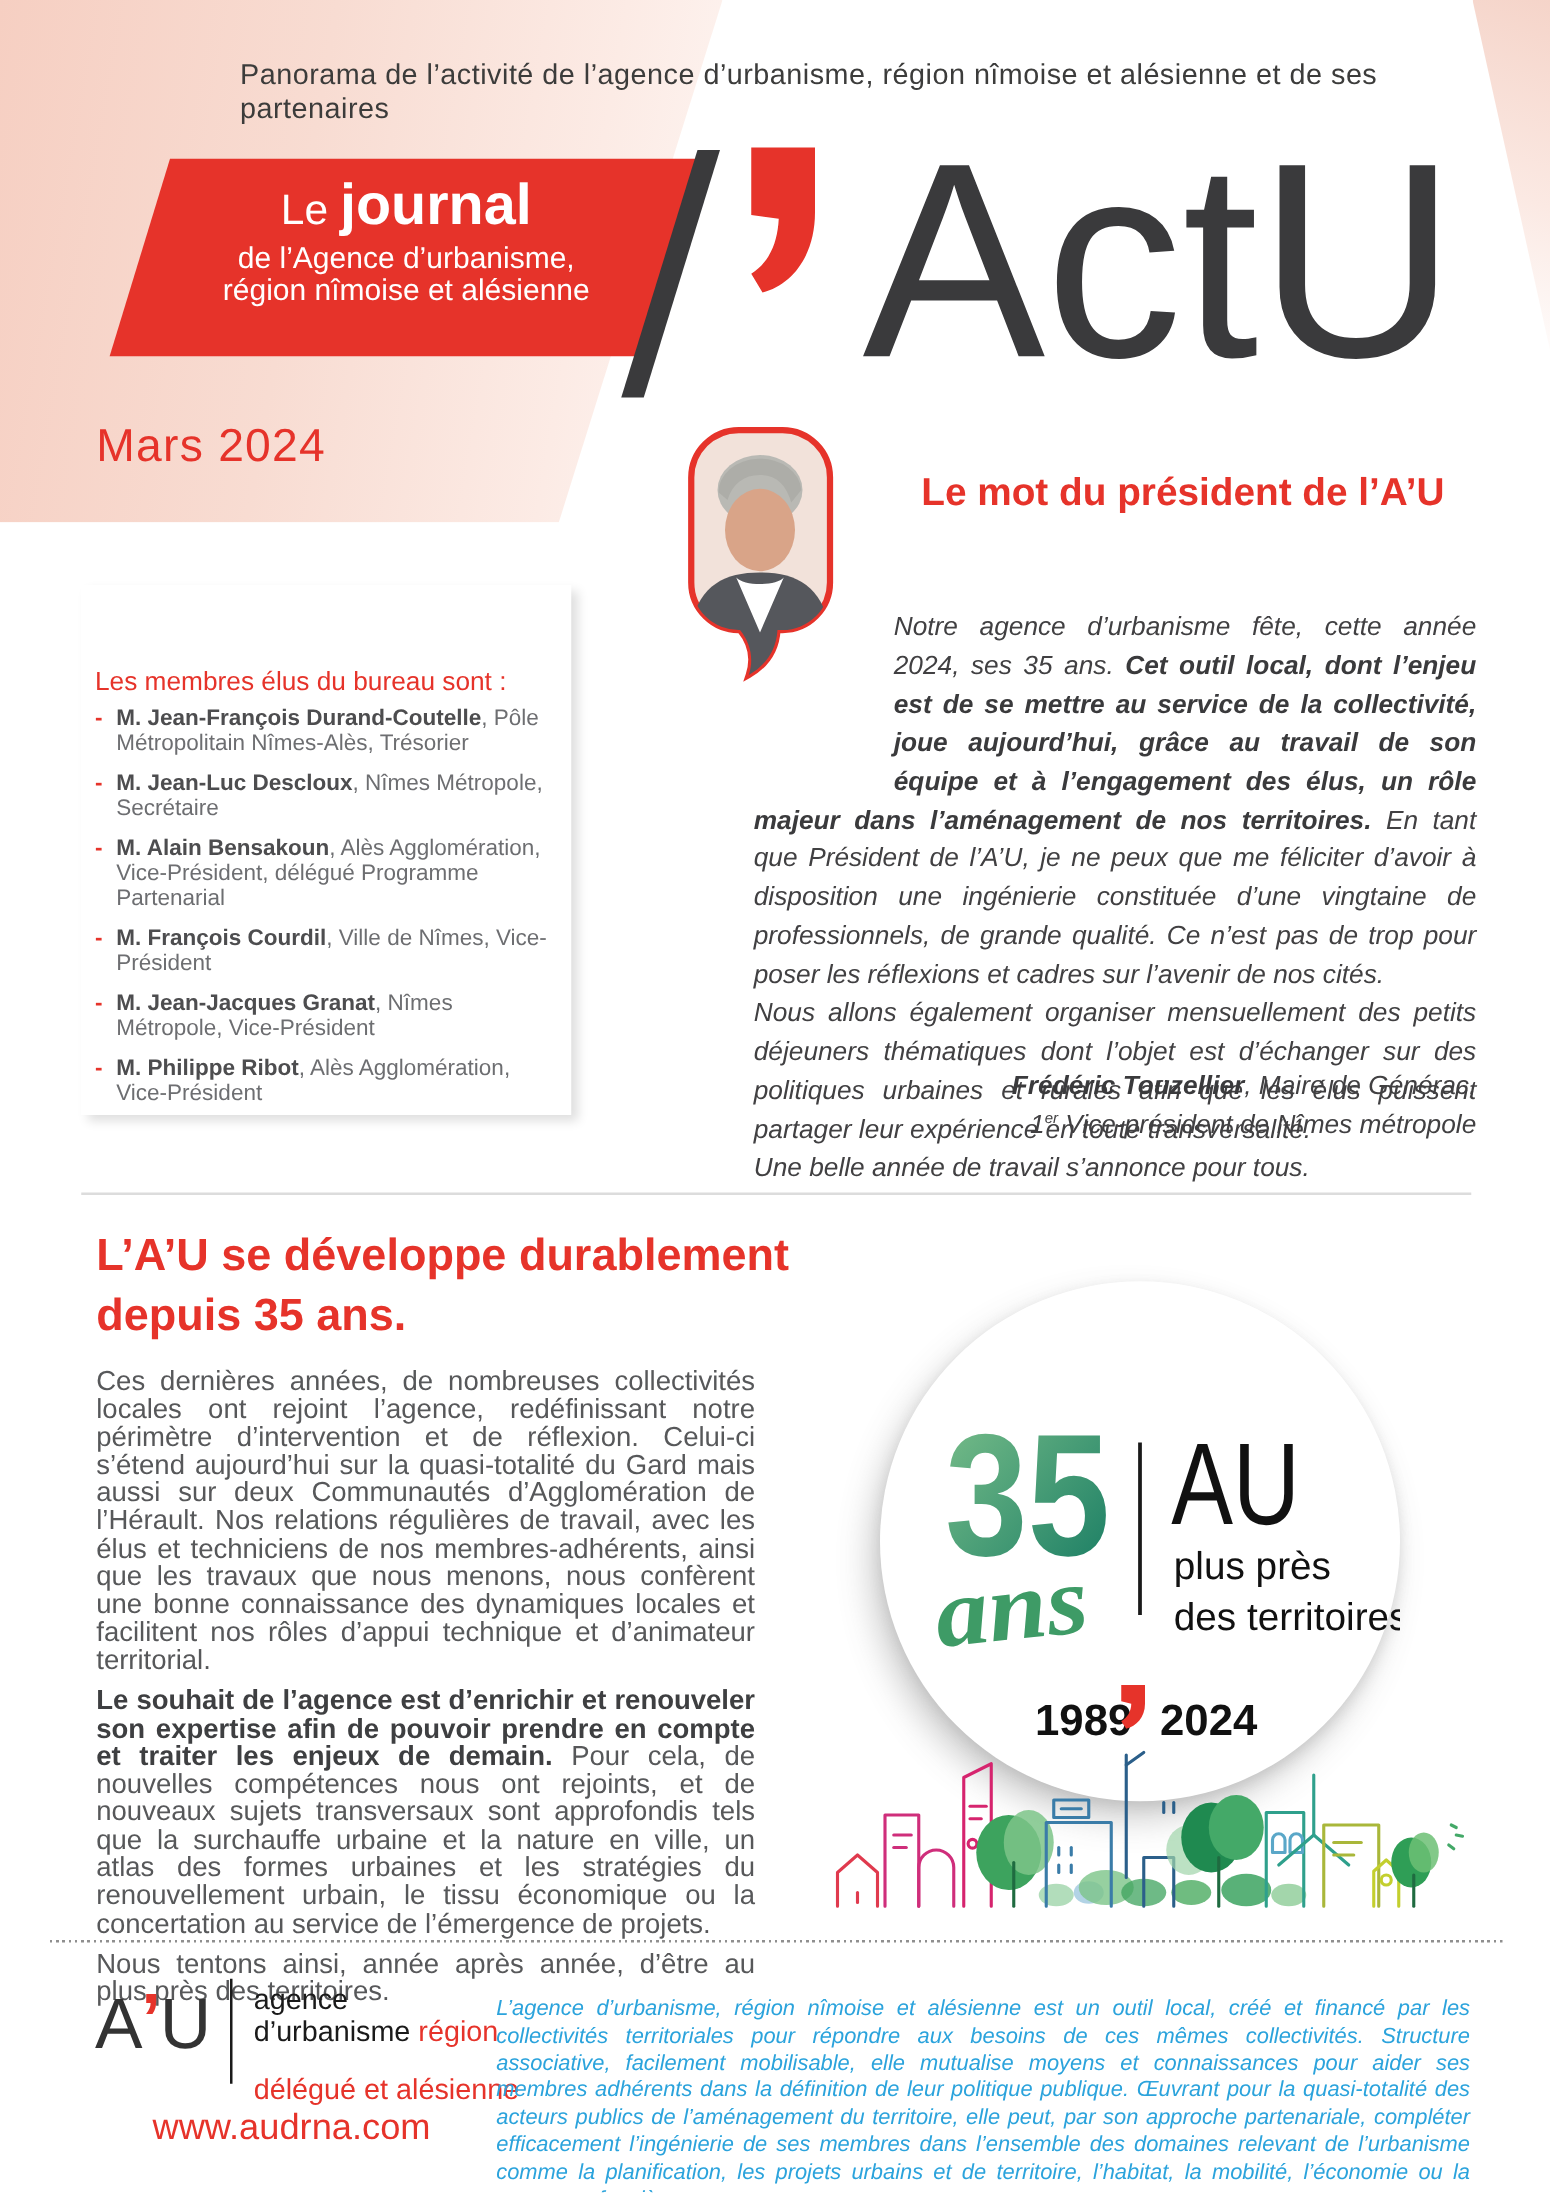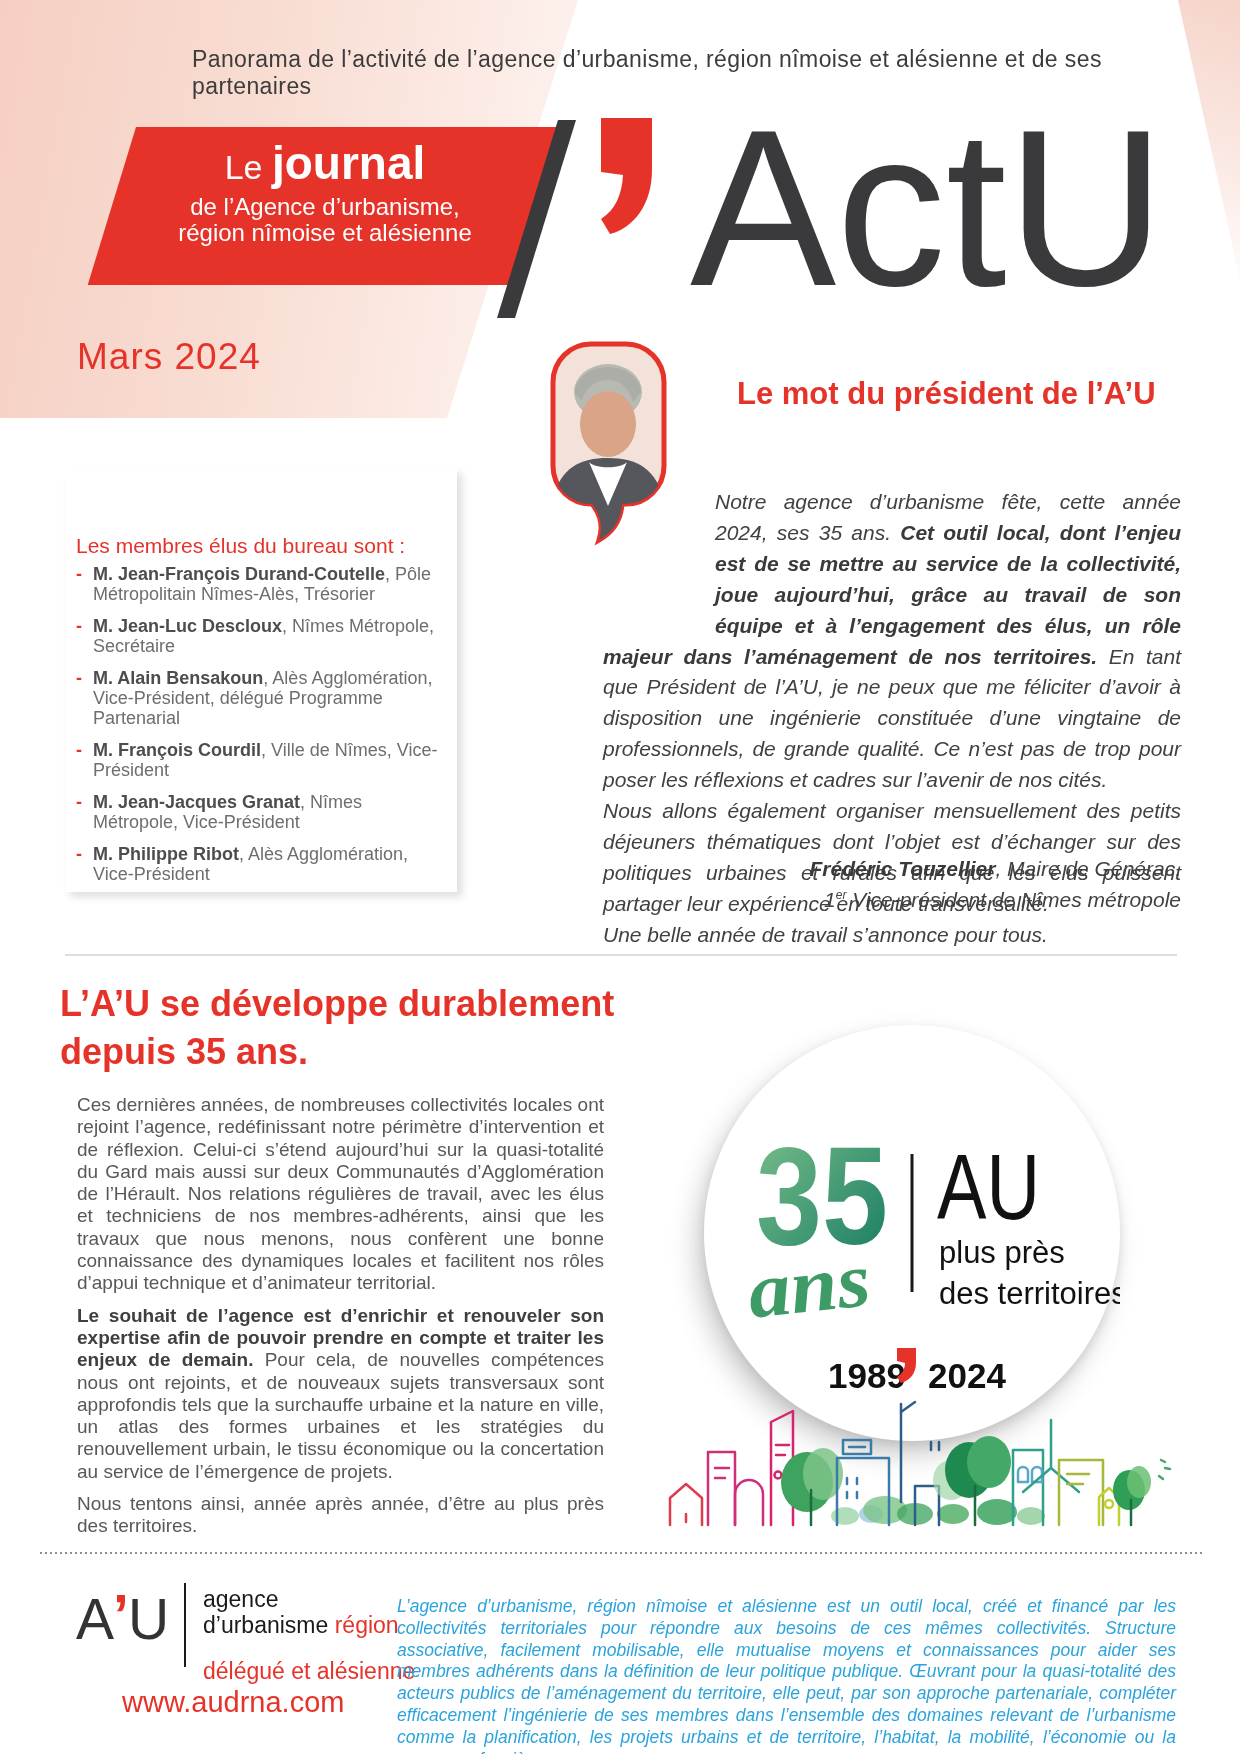--- a/index.html
+++ b/index.html
@@ -48,22 +48,22 @@
   .float-spacer{float:left;width:112px;height:126px;}
   .pres-body b{color:#3a3a3c;}
   .signature{left:700px;top:853px;width:481px;text-align:right;font-size:21px;font-style:italic;
     line-height:31px;color:#414042;}
   .signature b{color:#3a3a3c;}
   .signature sup{font-size:12px;vertical-align:super;line-height:0;}
 
   .divider{left:65px;top:954px;width:1112px;height:2px;background:#dcdcdc;}
 
   
-  .s2-title{left:60px;top:980px;width:560px;font-size:36px;line-height:48px;font-weight:bold;color:#e6332a;}
-  .s2-body{left:77px;top:1094px;width:527px;font-size:19px;line-height:22.3px;
+  .s2-title{left:77px;top:980px;width:560px;font-size:36px;line-height:48px;font-weight:bold;color:#e6332a;}
+  .s2-body{left:77px;top:1094px;width:527px;font-size:22px;line-height:22.3px;
     text-align:justify;color:#57585a;}
   .s2-body p{margin:0;}
   .s2-body .gap{margin-top:10px;}
   .s2-body b{color:#3e3f41;}
 
   .badge-circle{left:704px;top:1025px;width:416px;height:416px;border-radius:50%;background:#fff;
     box-shadow:-8px 14px 26px rgba(90,90,90,.30), 0 4px 10px rgba(120,120,120,.18);}
   .cityscape-svg{left:585px;top:1390px;}
 
   .dotted{left:40px;top:1552px;width:1162px;height:2px;

